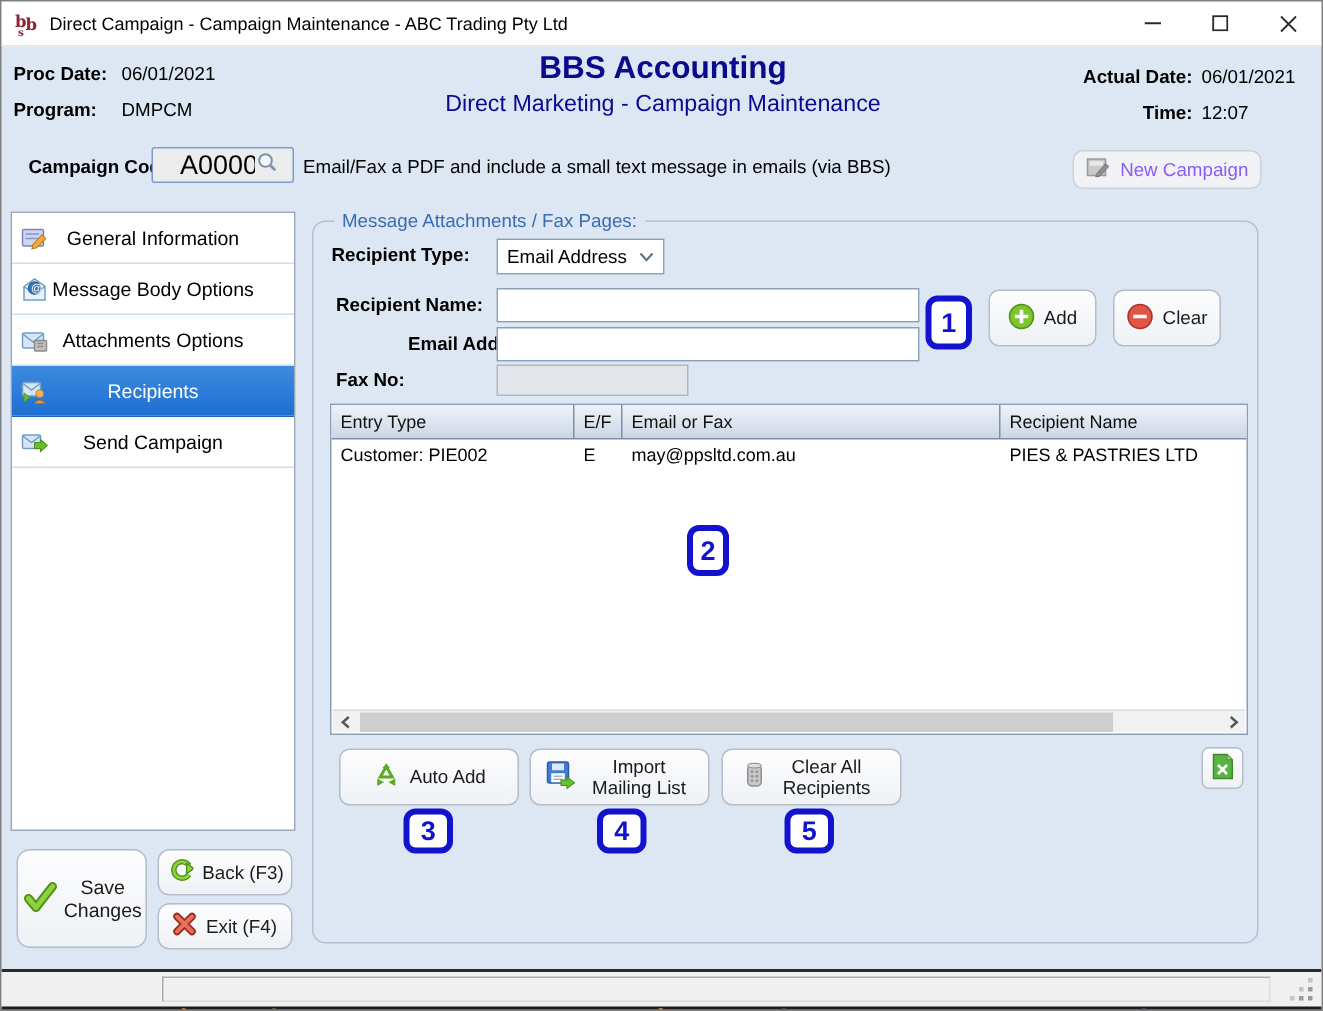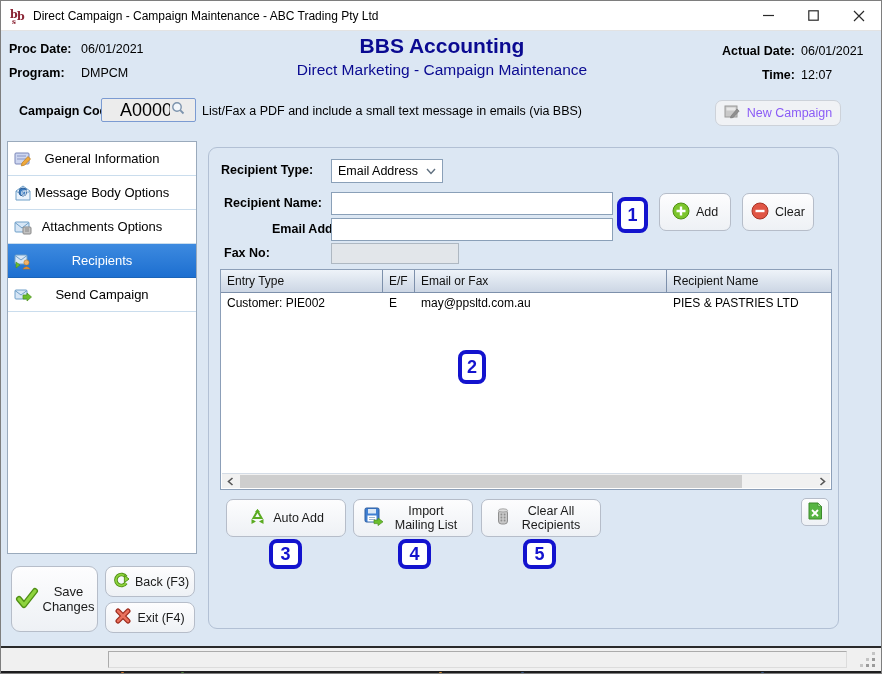--- a/index.html
+++ b/index.html
@@ -140,21 +140,21 @@
   <span class="abs camp-label">Campaign Code:</span>
   <div class="abs camp-input">
     <input type="text" value="A00004" style="">
     <span>
       <svg width="16" height="16" viewBox="0 0 16 16">
         <circle cx="7" cy="7" r="4.2" fill="#f3f7fb" stroke="#7c93ad" stroke-width="1.4"></circle>
         <line x1="10.2" y1="10.2" x2="13.5" y2="13.5" stroke="#7c93ad" stroke-width="1.8"></line>
       </svg>
     </span>
   </div>
-  <span class="abs camp-desc">List/Fax a PDF and include a small text message in emails (via BBS)</span>
+  <span class="abs camp-desc">Email/Fax a PDF and include a small text message in emails (via BBS)</span>
   <div class="abs btn btn-new-campaign">
     <span>
       <svg width="17" height="15" viewBox="0 0 17 15">
         <rect x="1" y="2" width="12" height="11" fill="#c9c9c9" stroke="#9a9a9a"></rect>
         <rect x="2.5" y="3.5" width="9" height="3" fill="#e8e8e8"></rect>
         <path d="M7 12 L13 5 L15.2 7 L9.2 13.5 L6.5 14 Z" fill="#8f8f8f" stroke="#777" stroke-width="0.6"></path>
       </svg>
     </span>
     <span>New Campaign</span>
   </div>
@@ -212,20 +212,21 @@
           <rect x="1" y="4" width="12" height="9" rx="1" fill="#d6e6f6" stroke="#6f9fc8"></rect>
           <path d="M1 4.5 L7 9 L13 4.5" fill="none" stroke="#6f9fc8"></path>
           <path d="M9 9 H13 V7 L17.5 11 L13 15 V13 H9 Z" fill="#6abf2e" stroke="#4c8f1e" stroke-width="0.7"></path>
         </svg>
       </span>
       <span class="lbl">Send Campaign</span>
     </div>
   </div>
 
   <div class="abs main-panel"></div>
+  <span class="abs panel-legend">Message Attachments / Fax Pages:</span>
 
   <span class="abs f-label" style="left:220px; top:162px;text-align:center;">Recipient Type:</span>
   <div class="abs select-box">
     <span>Email Address</span>
     <span>
       <svg width="10" height="7" viewBox="0 0 10 7">
           <path d="M1 1 L5 5.5 L9 1" fill="none" stroke="#5f6f7f" stroke-width="1.4"></path>
         </svg>
     </span>
   </div>

